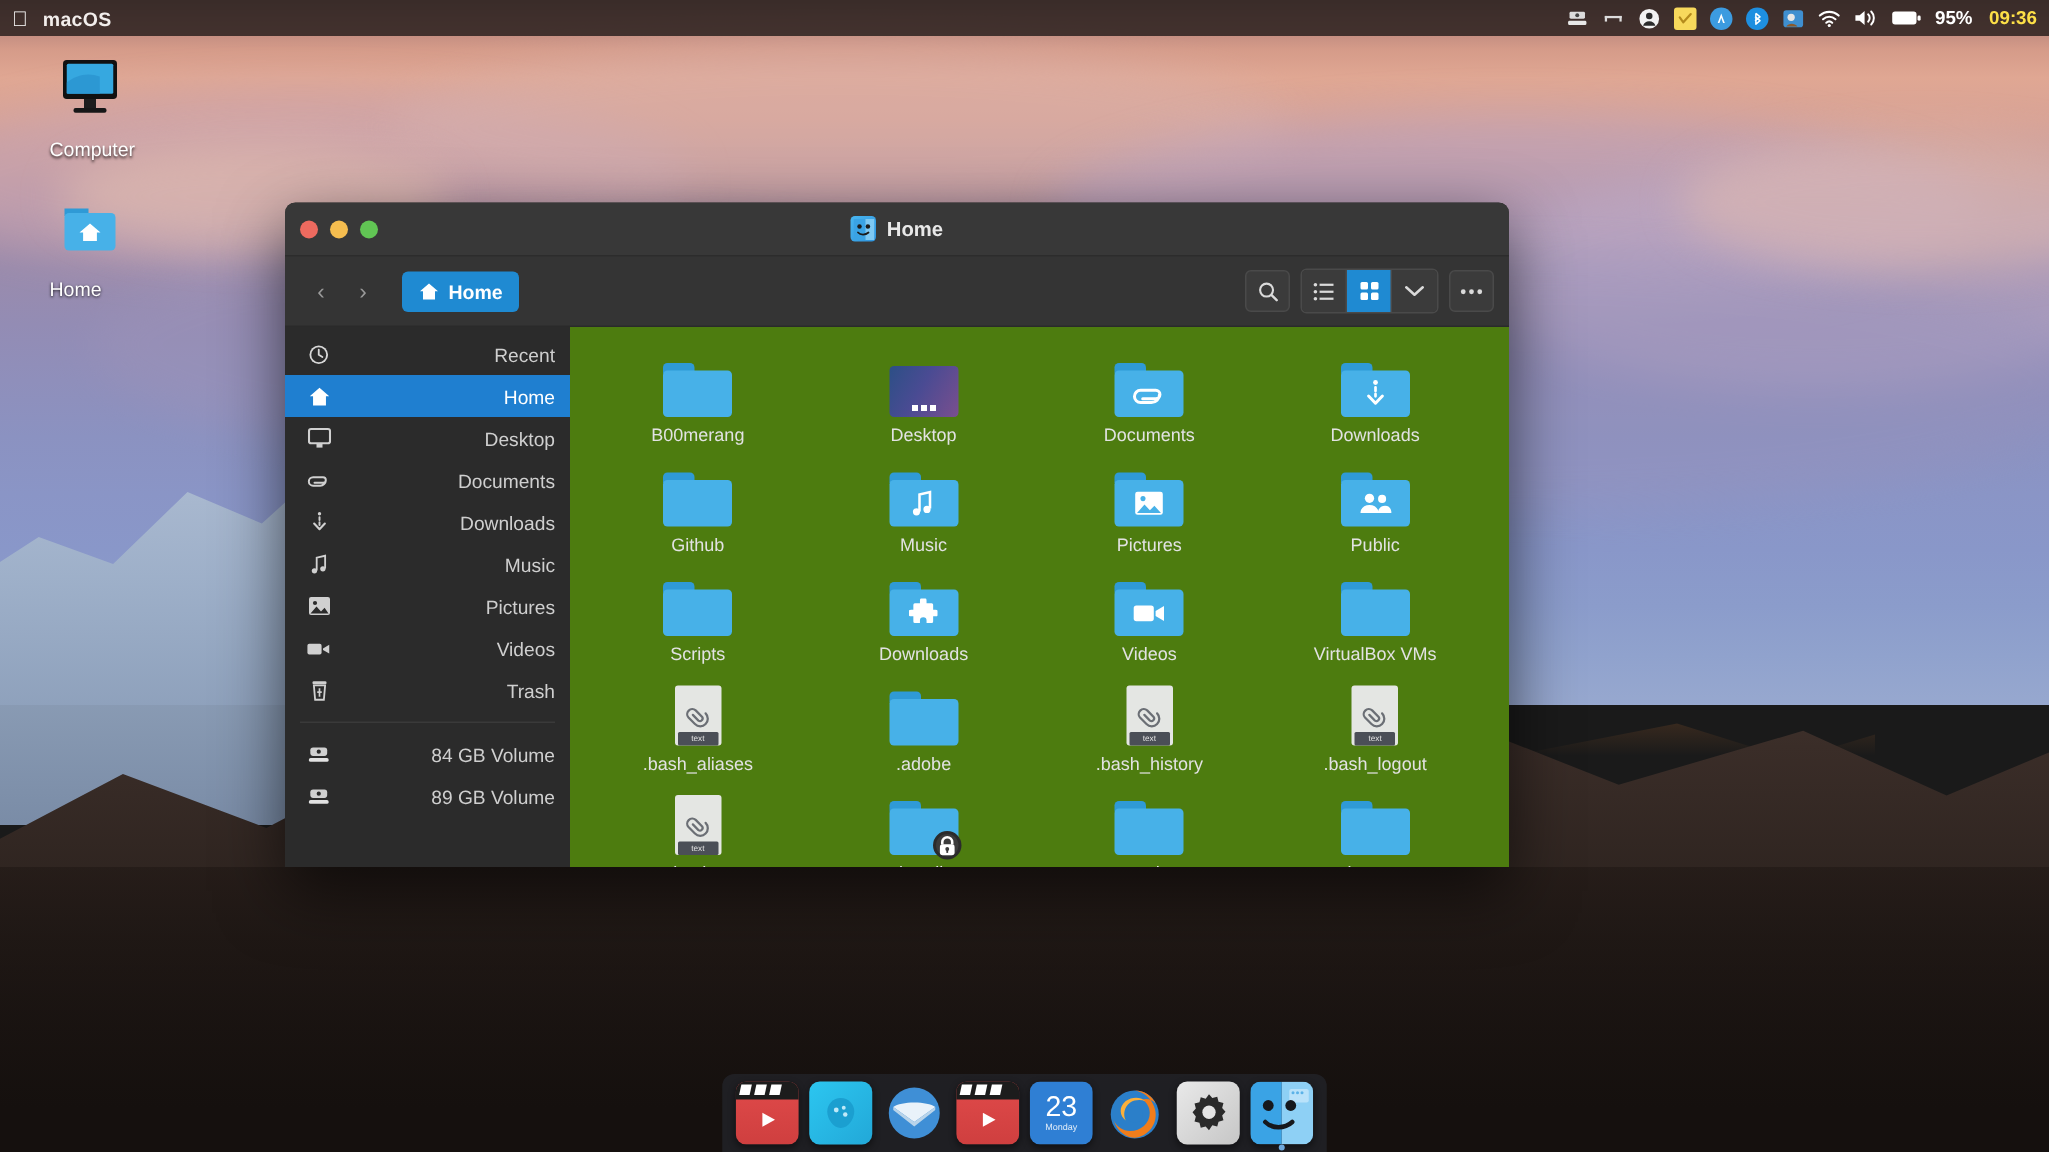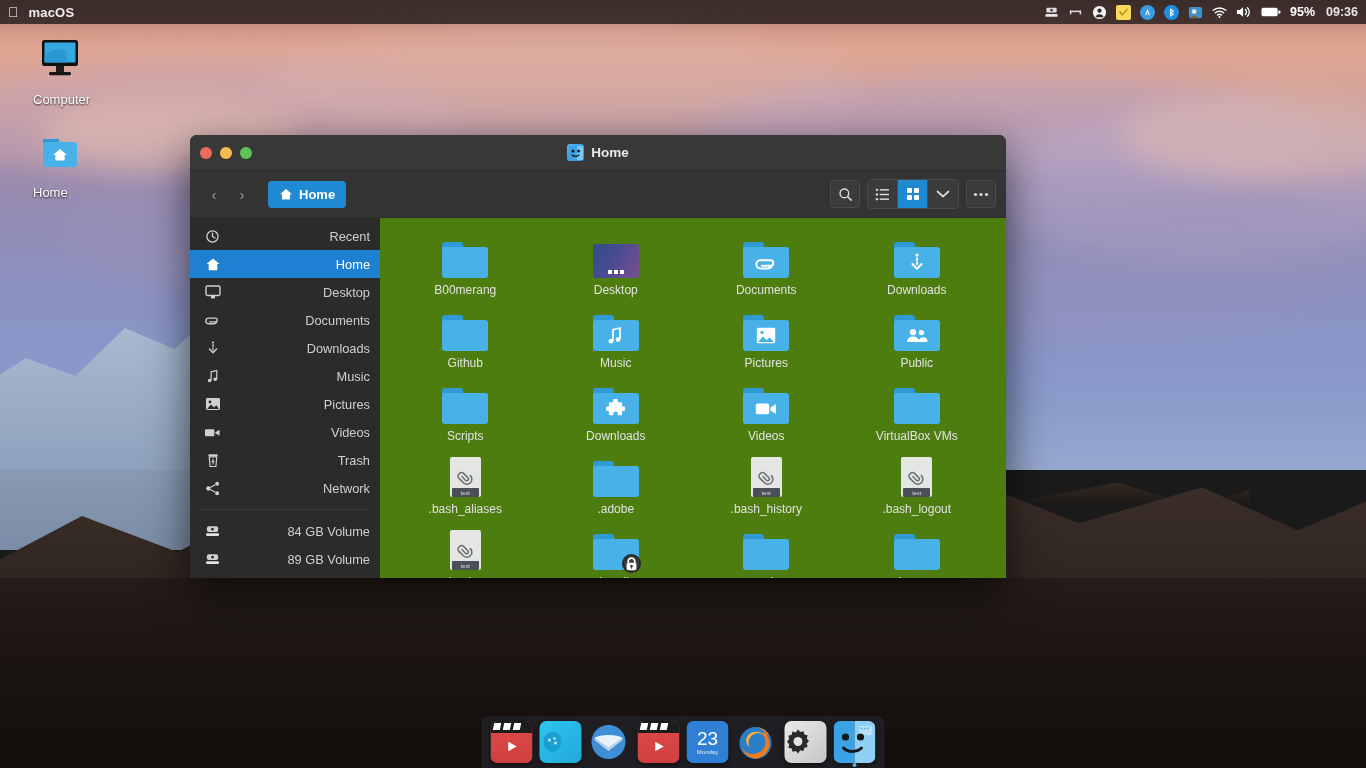--- a/index.html
+++ b/index.html
@@ -81,21 +81,21 @@
     display: flex; align-items: center;
     color: #f2eeec; font-size: 12.5px;
     padding: 0 8px; z-index: 50;
   }
   .mb-left { display: flex; align-items: center; gap: 10px; }
   .apple-glyph { font-size: 14px; line-height: 1; color: #fff; }
   .mb-title { font-weight: 600; letter-spacing: .2px; font-size: 13px; }
   .mb-right { margin-left: auto; display: flex; align-items: center; gap: 9px; }
   .tray-ico { display: flex; align-items: center; justify-content: center; }
   .tray-txt { font-size: 12.5px; color: #fff; font-weight: 600; }
-  .clock { font-size: 12.5px; color: #e5e5e5; font-weight: 600; margin-left: 2px; }
+  .clock { font-size: 12.5px; color: #fde047; font-weight: 600; margin-left: 2px; }
   .note-ico {
     width: 15px; height: 15px; background: #f7d95c; border-radius: 2px;
     display: flex; align-items: center; justify-content: center;
   }
   .blue-circ {
     width: 15px; height: 15px; border-radius: 50%;
     display: flex; align-items: center; justify-content: center;
   }
 
   
@@ -234,21 +234,21 @@
   
   #dock {
     position: absolute; left: 50%; transform: translateX(-50%);
     bottom: 0; height: 52px; background: rgba(40,44,52,.55);
     border-radius: 8px 8px 0 0; display: flex; align-items: center;
     gap: 7px; padding: 5px 9px 6px; z-index: 40;
   }
   .dock-item { position: relative; width: 42px; height: 42px; }
   .dock-item .sq {
     width: 42px; height: 42px; border-radius: 7px; overflow: hidden;
-    display: flex; align-items: center; justify-content: flex-start;
+    display: flex; align-items: center; justify-content: center;
     box-shadow: 0 2px 5px rgba(0,0,0,.45);
   }
   .dot {
     position: absolute; left: 50%; transform: translateX(-50%);
     bottom: -4px; width: 4px; height: 4px; border-radius: 50%; background: #6fa8dc;
   }
   .mplayer {
     width: 100%; height: 100%;
     background: linear-gradient(to bottom, #e04a4a 0%, #cf3f3f 100%);
     position: relative; display: flex; align-items: center; justify-content: center;
@@ -544,31 +544,20 @@
         <span class="sb-ico">
           <svg width="14" height="15" viewBox="0 0 14 16">
               <rect x="2" y="1.2" width="10" height="2.2" rx="1" fill="#d0d0d0"></rect>
               <path d="M3 4.2h8l-.9 10.2H3.9z" stroke="#d0d0d0" stroke-width="1.3" fill="none"></path>
               <path d="M7 6.2v6M5.4 9h3.2" stroke="#d0d0d0" stroke-width="1.2"></path>
             </svg>
         </span>
         <span>Trash</span>
       </div>
 
-      <div class="sb-item">
-        <span class="sb-ico">
-          <svg width="16" height="15" viewBox="0 0 16 16">
-              <circle cx="12.4" cy="3" r="2.1" fill="#d0d0d0"></circle>
-              <circle cx="12.4" cy="13" r="2.1" fill="#d0d0d0"></circle>
-              <circle cx="3" cy="8" r="2.3" fill="#d0d0d0"></circle>
-              <path d="M5 7l5.6-3M5 9l5.6 3" stroke="#d0d0d0" stroke-width="1.3"></path>
-            </svg>
-        </span>
-        <span>Network</span>
-      </div>
 
       <div class="sb-sep"></div>
 
       <div class="sb-item">
         <span class="sb-ico">
           <svg width="15" height="14" viewBox="0 0 16 14">
               <rect x="2" y="2" width="12" height="6" rx="2" fill="#d0d0d0"></rect>
               <circle cx="8" cy="5" r="1.5" fill="#2b2b2b"></circle>
               <rect x="1" y="9.4" width="14" height="2.8" rx="1.2" fill="#e2e2e2"></rect>
             </svg>

